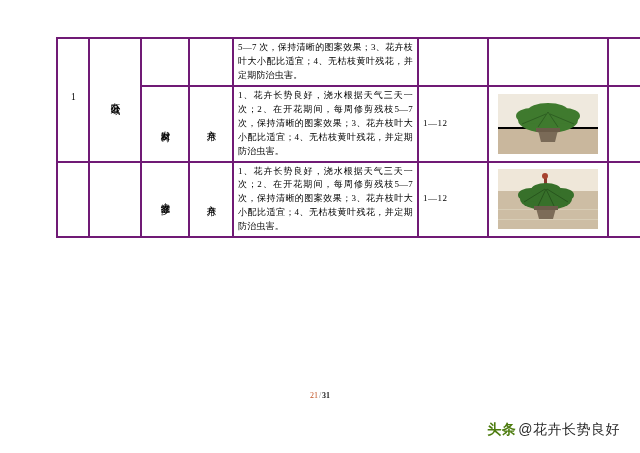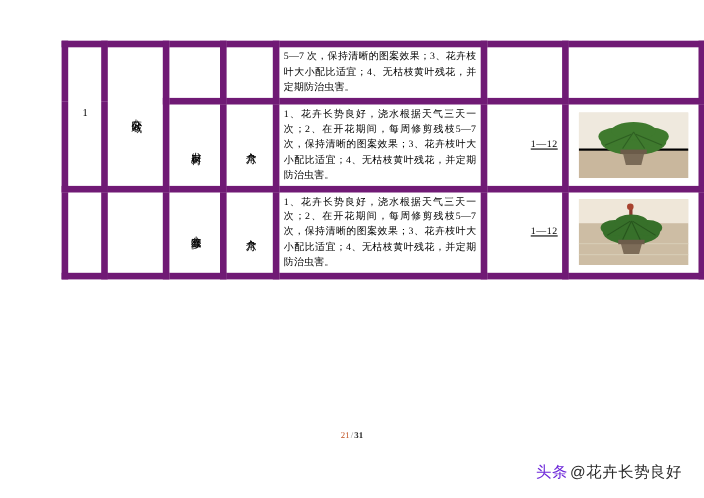--- a/index.html
+++ b/index.html
@@ -23,33 +23,33 @@
   }
   table.doc-table {
     position: absolute;
     left: 56px;
     top: 37px;
     width: 529px;
     border-collapse: collapse;
     table-layout: fixed;
   }
   table.doc-table td {
-    border: 6px solid #701a75;
+    border: 2px solid #701a75;
     vertical-align: middle;
     padding: 2px 4px;
     font-size: 9px;
     line-height: 1.55;
     color: #000000;
   }
   .col-no      { width: 22px;  text-align: center; }
   .col-area    { width: 42px;  text-align: center; }
   .col-name    { width: 38px;  text-align: center; }
   .col-period  { width: 34px;  text-align: center; }
   .col-desc    { width: 175px; text-align: left; }
-  .col-qty     { width: 60px;  text-align: right; text-decoration: underline; }
+  .col-qty     { width: 60px;  text-align: left; }
   .col-pic     { width: 110px; text-align: center; padding: 6px 4px; }
   .col-last    { width: 48px;  text-align: center; }
 
   .vtext {
     display: inline-block;
     writing-mode: vertical-rl;
     text-orientation: upright;
     line-height: 1.35;
     letter-spacing: 1px;
     font-size: 9.5px;
@@ -97,22 +97,22 @@
     position: absolute;
     right: 20px;
     bottom: 14px;
     font-size: 14px;
     color: #2b2b2b;
     font-family: "Liberation Sans", sans-serif;
     letter-spacing: 0.5px;
   }
   .watermark .logo {
     display: inline-block;
-    color: #6d28d9;
-    font-weight: normal;
+    color: #4d7c0f;
+    font-weight: bold;
     margin-right: 2px;
     margin-top: 42px;
   }
 </style>
 </head>
 <body>
 
 <div class="page">
 
   <table class="doc-table">

